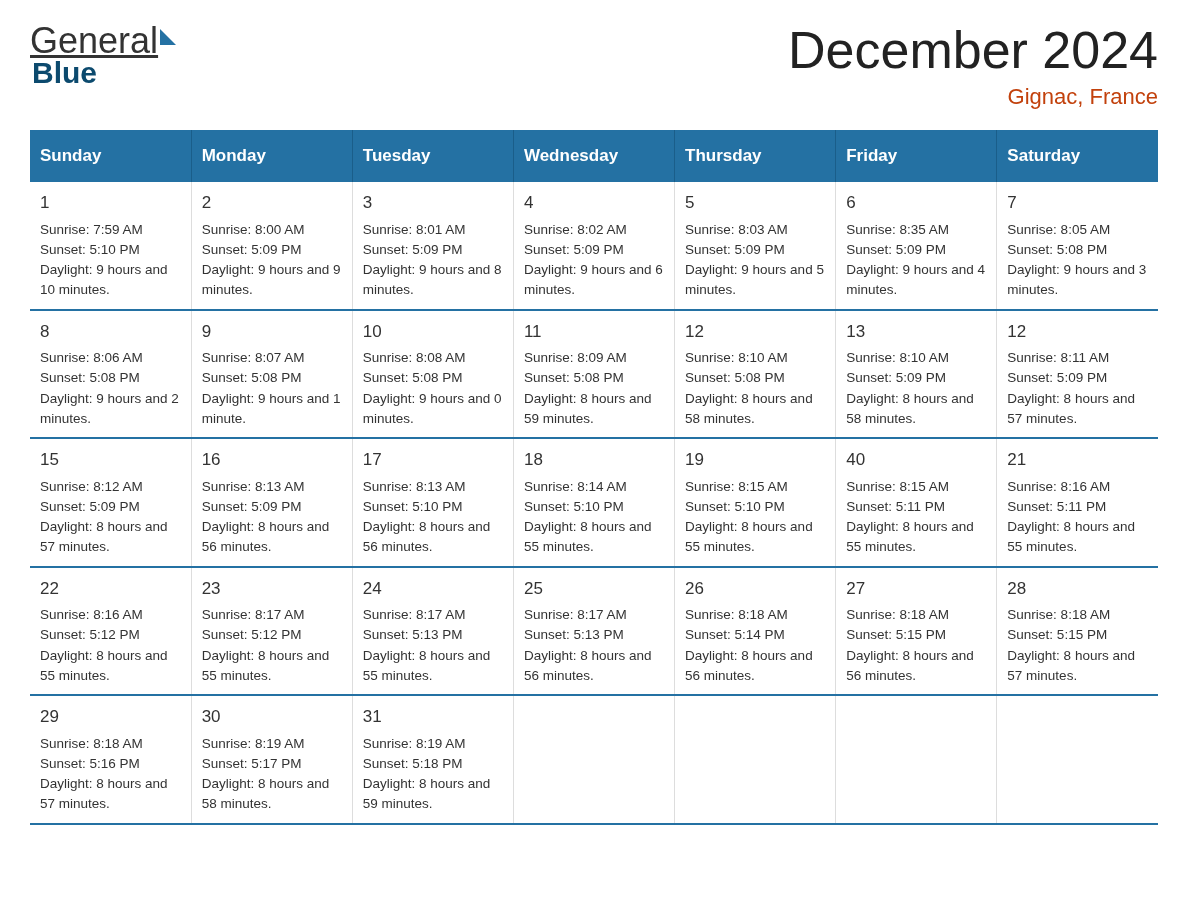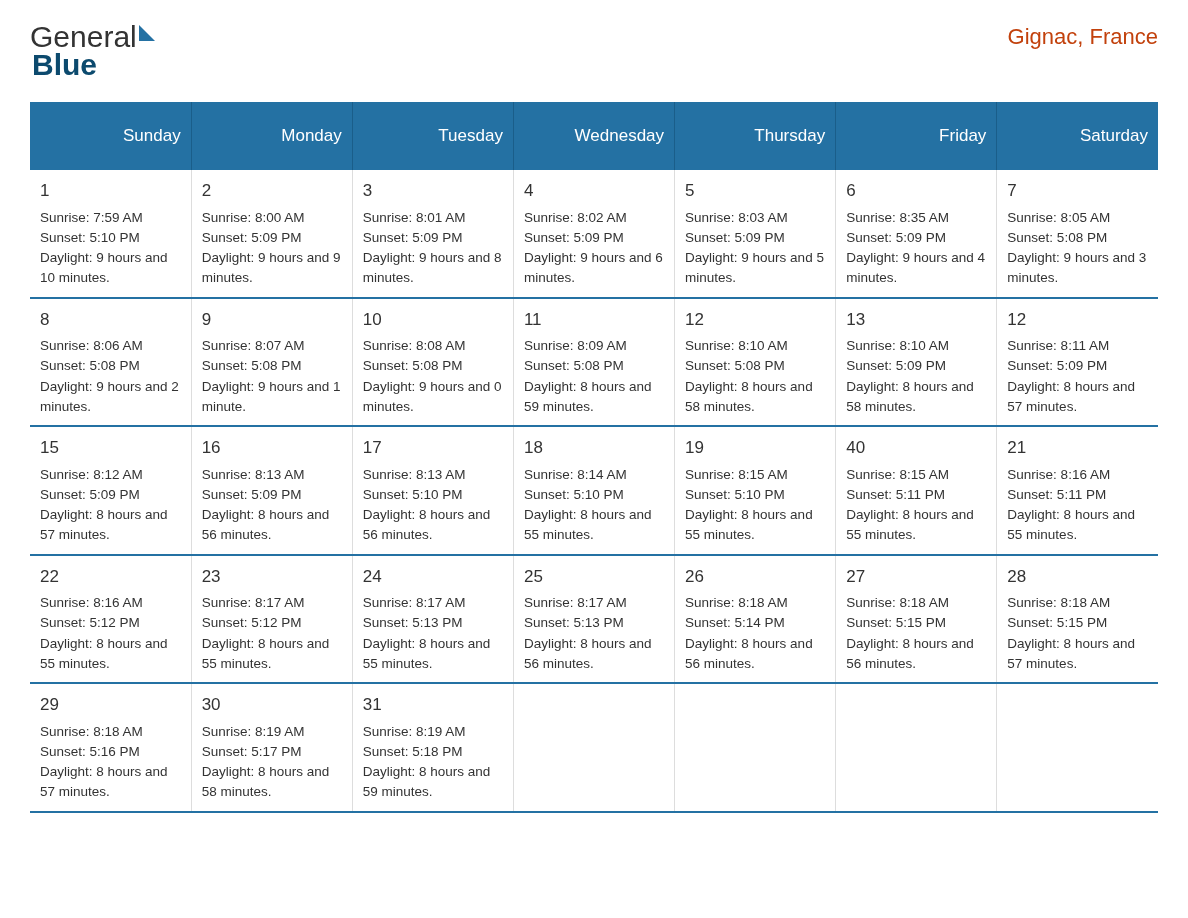--- a/index.html
+++ b/index.html
@@ -33,23 +33,23 @@
       width: 100%;
       border-collapse: collapse;
       table-layout: fixed;
     }
     thead tr {
       background-color: #2471a3;
     }
     thead th {
       color: #fff;
       font-size: 17px;
-      font-weight: normal;
-      padding: 24px 10px;
-      text-align: right;
+      font-weight: bold;
+      padding: 16px 10px;
+      text-align: left;
       border-right: 1px solid #1a5e8a;
     }
     thead th:last-child {
       border-right: none;
     }
     tbody tr {
       border-bottom: 2px solid #2471a3;
     }
     tbody td {
       vertical-align: top;
@@ -74,23 +74,24 @@
     }
     .logo-wrapper {
       display: flex;
       flex-direction: column;
     }
     .logo-line1 {
       display: flex;
       align-items: center;
     }
     .logo-general {
-      font-size: 30px;
+      font-size: 36px;
       color: #333;
       font-weight: normal;
+      text-decoration: underline;
     }
     .logo-triangle {
       display: inline-block;
       width: 0;
       height: 0;
       border-style: solid;
       border-width: 16px 0 0 16px;
       border-color: transparent transparent transparent #2471a3;
       margin-left: 2px;
       vertical-align: middle;
@@ -110,20 +111,21 @@
 
 <div class="header">
   <div class="logo-wrapper">
     <div class="logo-line1">
       <span class="logo-general">General</span>
       <span class="logo-triangle"></span>
     </div>
     <div class="logo-line2">Blue</div>
   </div>
   <div class="title-area">
+    <div class="month-title">December 2024</div>
     <div class="location">Gignac, France</div>
   </div>
 </div>
 
 <table>
   <thead>
     <tr>
     <th>Sunday</th>
         <th>Monday</th>
         <th>Tuesday</th>

